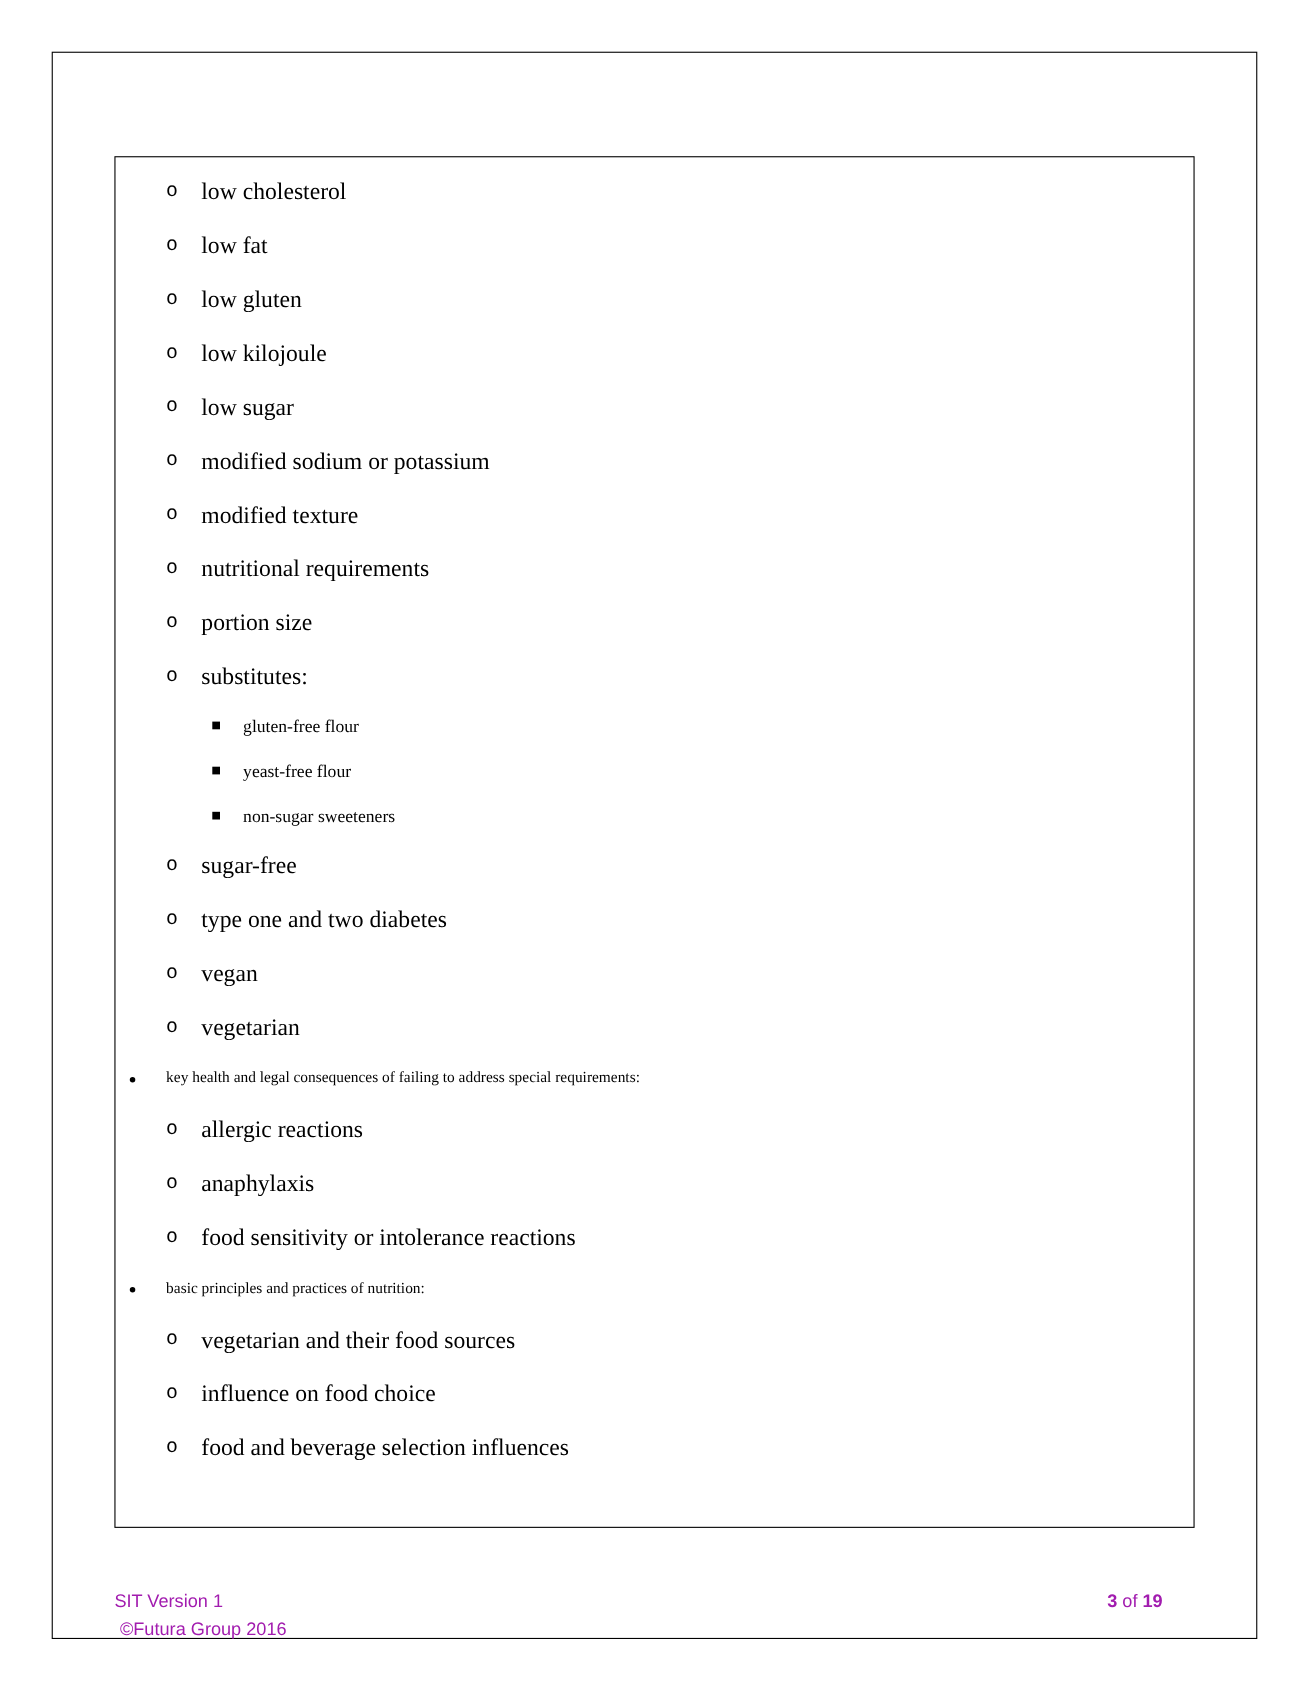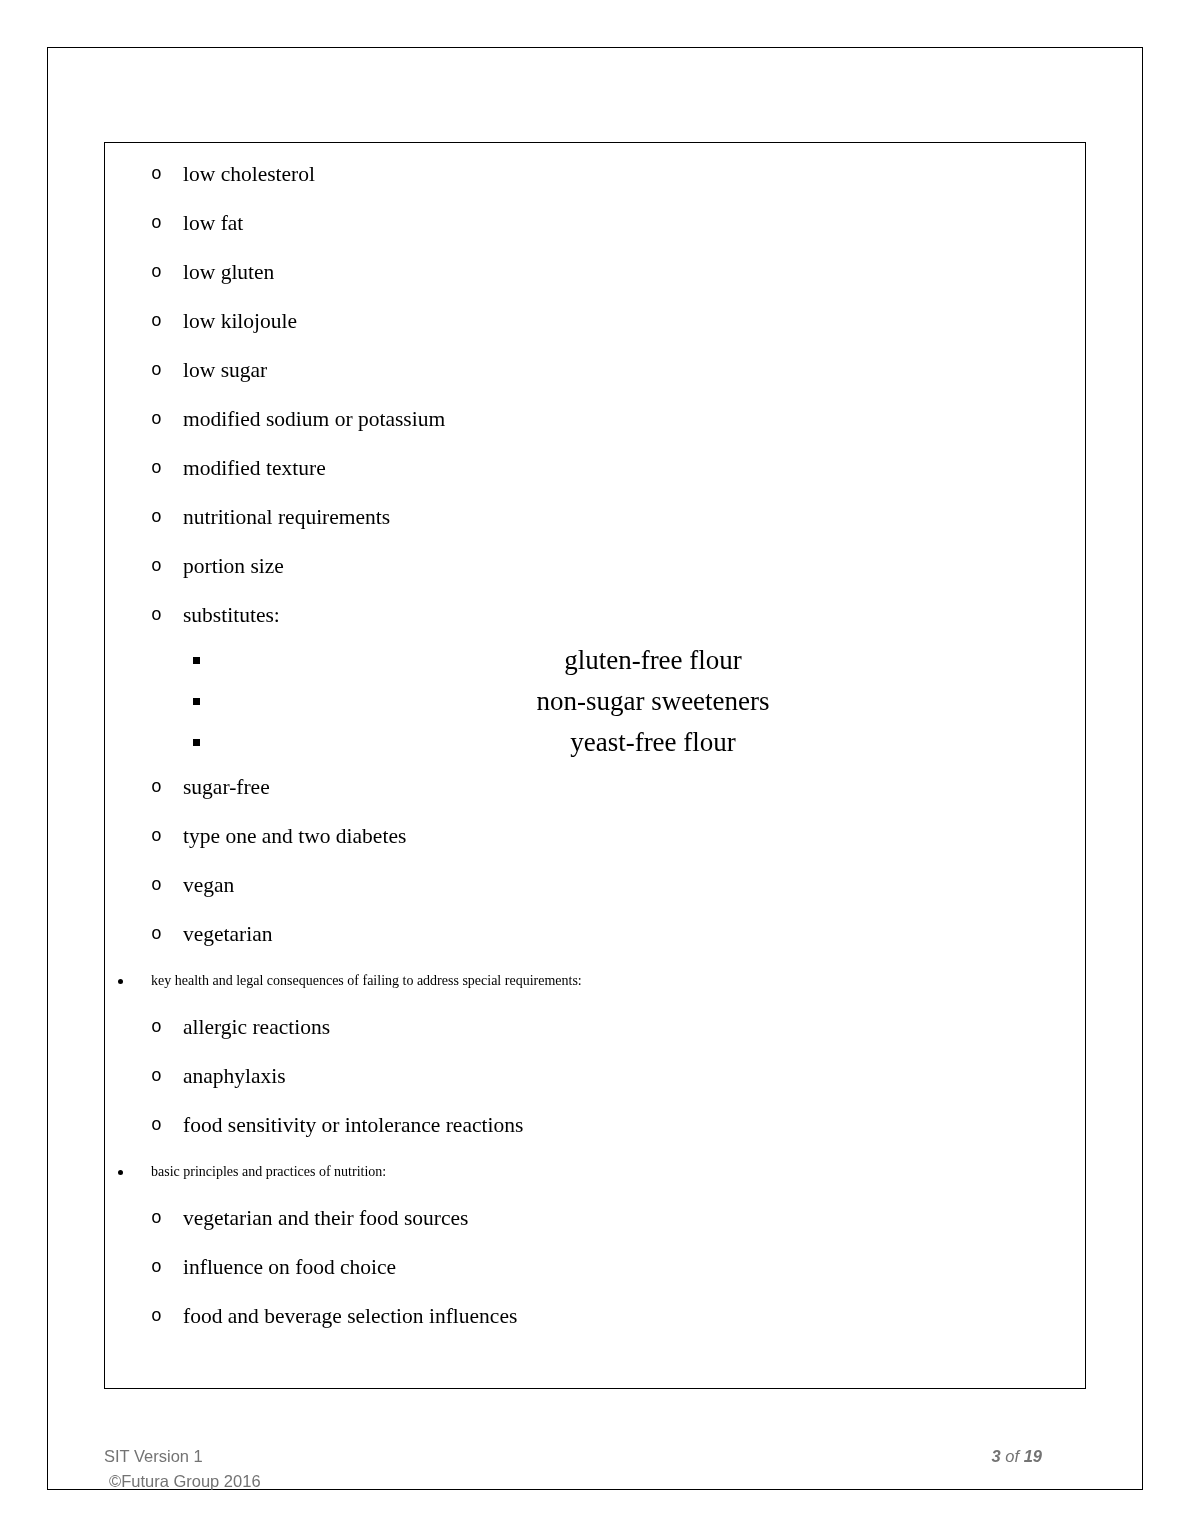--- a/index.html
+++ b/index.html
@@ -87,24 +87,23 @@
   }
   .lvl2 .marker {
     left: 46px;
     font-size: 18px;
     line-height: 49px;
     font-family: "Liberation Mono", "DejaVu Sans Mono", monospace;
   }
 
   
   .lvl3 {
-    font-size: 27px;
+    font-size: 16px;
     line-height: 41px;
     padding-left: 116px;  
-    text-align: center;
   }
   .lvl3 .marker {
     left: 88px;
     line-height: 41px;
   }
   .lvl3 .sq {
     display: inline-block;
     width: 7px;
     height: 7px;
     background: #000;
@@ -122,29 +121,29 @@
 
   
   #footer {
     position: absolute;
     left: 56px;            
     top: 1396px;           
     width: 976px;
     font-family: "Liberation Sans", "DejaVu Sans", sans-serif;
     font-size: 16.5px;
     line-height: 25px;
-    color: #737373;
+    color: #a21caf;
   }
   #footer-row {
     position: relative;
     height: 25px;
   }
   #footer-left-1 { position: absolute; left: 0; top: 0; white-space: nowrap; }
   #footer-left-2 { position: absolute; left: 5px; top: 25px; white-space: nowrap; }
-  #footer-right  { position: absolute; right: 38px; top: 0; white-space: nowrap; font-style: italic; }
+  #footer-right  { position: absolute; right: 23px; top: 0; white-space: nowrap; }
   #footer-right .b { font-weight: bold; }
   #footer-right .n { font-weight: normal; }
 </style>
 </head>
 <body>
 
 <div id="page-frame">
 
   <div id="content-box">
     <div id="list-region">
@@ -187,25 +186,25 @@
         <div class="li lvl2">
           <span class="marker">o</span>
           <span class="txt">substitutes:</span>
         </div>
         <div class="li lvl3">
           <span class="marker"><span class="sq"></span></span>
           <span class="txt">gluten-free flour</span>
         </div>
         <div class="li lvl3">
           <span class="marker"><span class="sq"></span></span>
-          <span class="txt">non-sugar sweeteners</span>
+          <span class="txt">yeast-free flour</span>
         </div>
         <div class="li lvl3">
           <span class="marker"><span class="sq"></span></span>
-          <span class="txt">yeast-free flour</span>
+          <span class="txt">non-sugar sweeteners</span>
         </div>
         <div class="li lvl2">
           <span class="marker">o</span>
           <span class="txt">sugar-free</span>
         </div>
         <div class="li lvl2">
           <span class="marker">o</span>
           <span class="txt">type one and two diabetes</span>
         </div>
         <div class="li lvl2">

